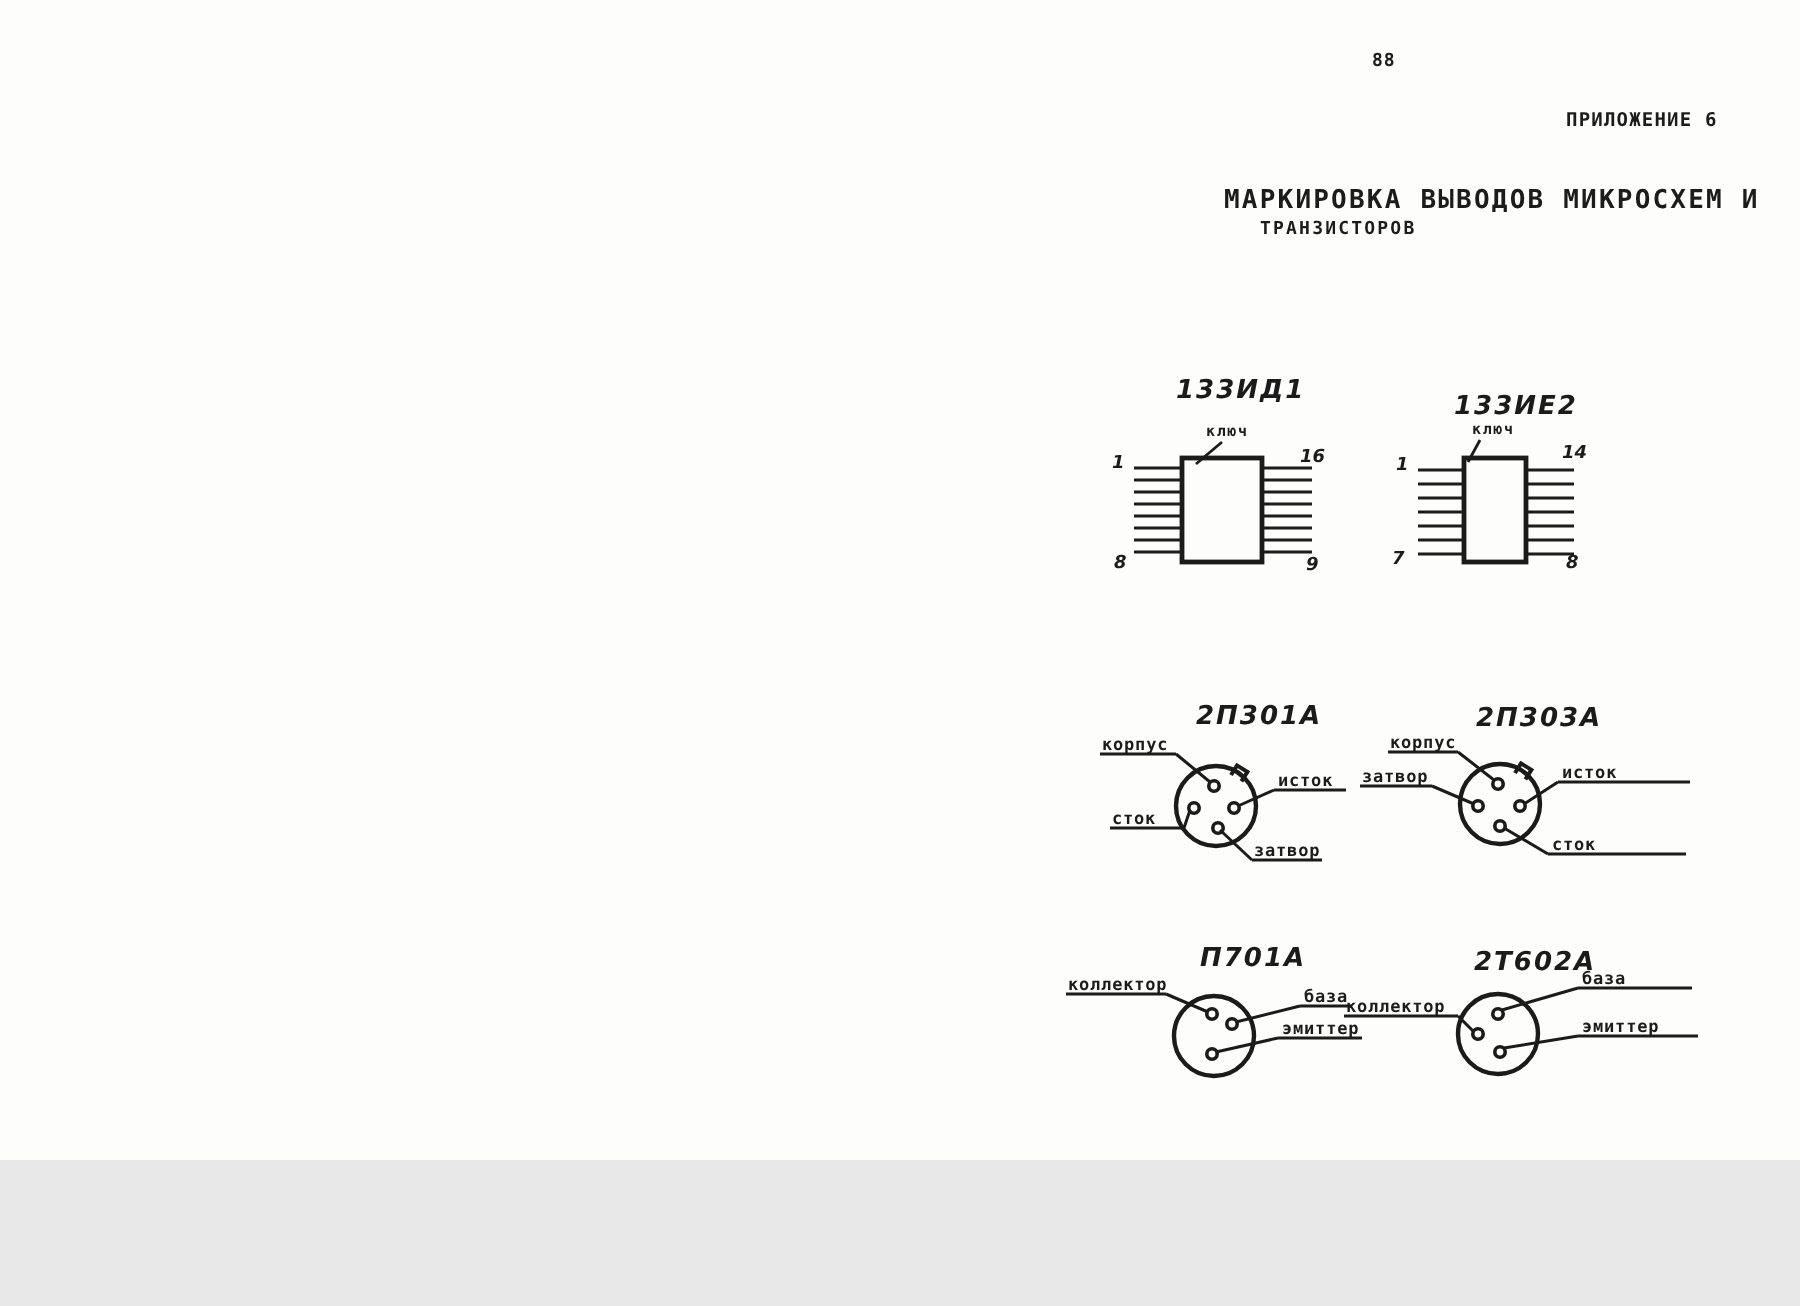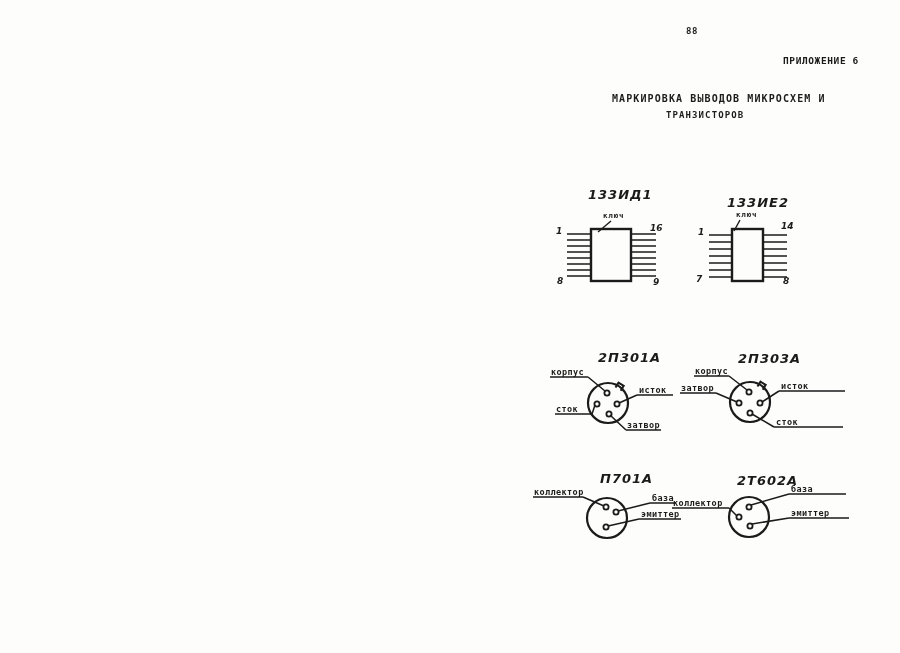--- a/index.html
+++ b/index.html
@@ -1,34 +1,34 @@
 <!DOCTYPE html>
 <html><head>
 <meta charset="utf-8">
 <style>
   html,body{margin:0;padding:0;background:#e8e8e8;}
   .page{
     position:relative;
-    width:900px;height:653px;
+    width:900px;height:580px;
     background:#fdfdfc;
     overflow:hidden;
     font-family:"DejaVu Sans Mono", monospace;
     color:#1b1b1b;
   }
   .typew{
     position:absolute;
     font-family:"DejaVu Sans Mono","Liberation Mono",monospace;
     font-weight:bold;
     color:#1c1c1c;
     white-space:nowrap;
   }
   .page-number{left:686px;top:26px;font-size:9px;letter-spacing:0.5px;}
   .appendix{left:783px;top:55px;font-size:9.5px;letter-spacing:0.6px;}
-  .doc-title1{left:612px;top:93px;font-size:10px;letter-spacing:1.1px;}
-  .doc-title2{left:666px;top:110px;font-size:9px;letter-spacing:1.1px;}
+  .doc-title1{left:612px;top:93px;font-size:13px;letter-spacing:1.1px;}
+  .doc-title2{left:630px;top:110px;font-size:9px;letter-spacing:1.1px;}
   svg.diagram{position:absolute;left:0;top:0;}
   .comp-title{
     font-family:"DejaVu Sans","Liberation Sans",sans-serif;
     font-style:italic;font-weight:bold;
     font-size:13px;letter-spacing:1px;
     fill:#1b1b1b;
   }
   .pin-num{
     font-family:"DejaVu Sans","Liberation Sans",sans-serif;
     font-style:italic;font-weight:bold;

